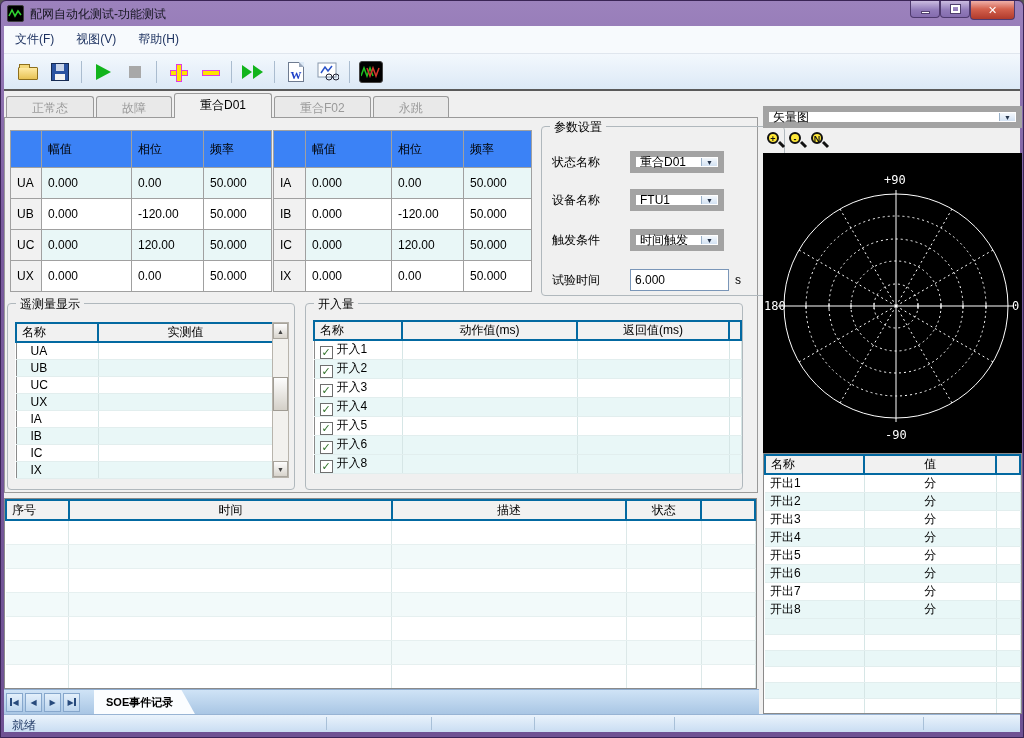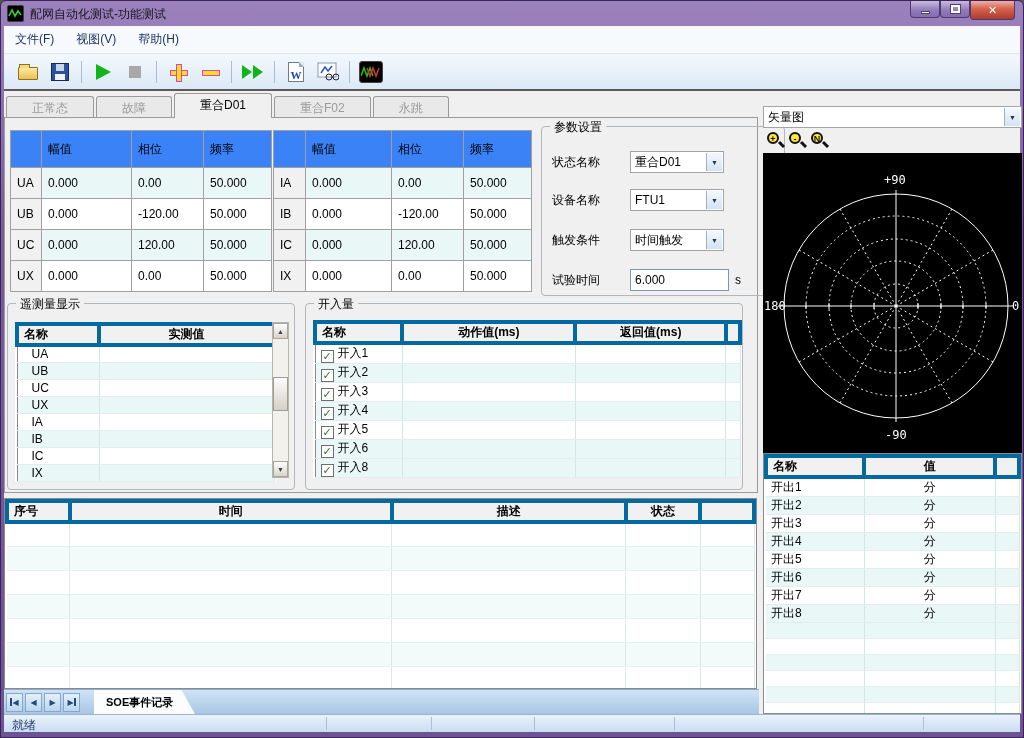--- a/index.html
+++ b/index.html
@@ -68,29 +68,29 @@
   .v-table { left:5px; }
   .c-table { left:268px; }
 
   
   .groupbox { position:absolute; border:1px solid #b0b8bd; border-radius:4px; }
   .gb-label { position:absolute; top:-8px; left:8px; background:#f0f0f0; padding:0 4px; }
 
   .param-box { left:536px; top:8px; width:244px; height:170px; }
   .p-row { position:absolute; left:10px; height:22px; display:flex; align-items:center; }
   .p-label { width:78px; }
-  .combo { position:relative; width:94px; height:22px; background:#fff; border:1px solid #a3a3a3; display:flex; align-items:center; padding-left:4px; }
+  .combo { position:relative; width:94px; height:22px; background:#fff; border:6px solid #a3a3a3; display:flex; align-items:center; padding-left:4px; }
   .combo .arrow-btn { position:absolute; right:1px; top:1px; bottom:1px; width:16px; background:linear-gradient(#f4f8fc,#d3e2f3); border-left:1px solid #9ab1c9; display:flex; align-items:center; justify-content:center; font-size:7px; color:#24344c; }
   .tinput { width:99px; height:22px; background:#fff; border:1px solid #7a96b8; padding-left:4px; display:flex; align-items:center; }
   .unit { margin-left:6px; }
 
   .tele-box { left:2px; top:185px; width:288px; height:187px; }
   .grid { background:#fff; border:1px solid #8a8a8a; }
   .grid td { font-size:12px; padding:0 5px; }
-  .grid tr.h td { background:#f1f1f1; border:4px solid #0369a1; font-weight:bold; height:19px; }
+  .grid tr.h td { background:#f1f1f1; border:2px solid #0369a1; font-weight:normal; height:19px; }
   .grid tr.r td { border-right:1px solid #d6e6e6; border-bottom:1px solid #e2eeee; }
   .grid tr.r.cy td { background:#e9f7f7; }
   .tele-table { position:absolute; left:7px; top:18px; }
   .tele-table tr.r td { height:17px; }
   .tele-table td.nm { padding-left:14px; }
   .scrollbar { position:absolute; left:264px; top:18px; width:17px; height:156px; background:#f2f1ee; border:1px solid #b8b4ac; display:flex; flex-direction:column; align-items:center; }
   .sb-btn { width:15px; height:16px; background:linear-gradient(#fdfdfd,#d8d4cc); border:1px solid #a8a49c; font-size:7px; color:#444; display:flex; align-items:center; justify-content:center; }
   .sb-thumb { width:15px; height:34px; margin-top:38px; background:linear-gradient(#fdfdfd,#d4d0c8); border:1px solid #a09c94; }
   .sb-track { flex:1; }
 

